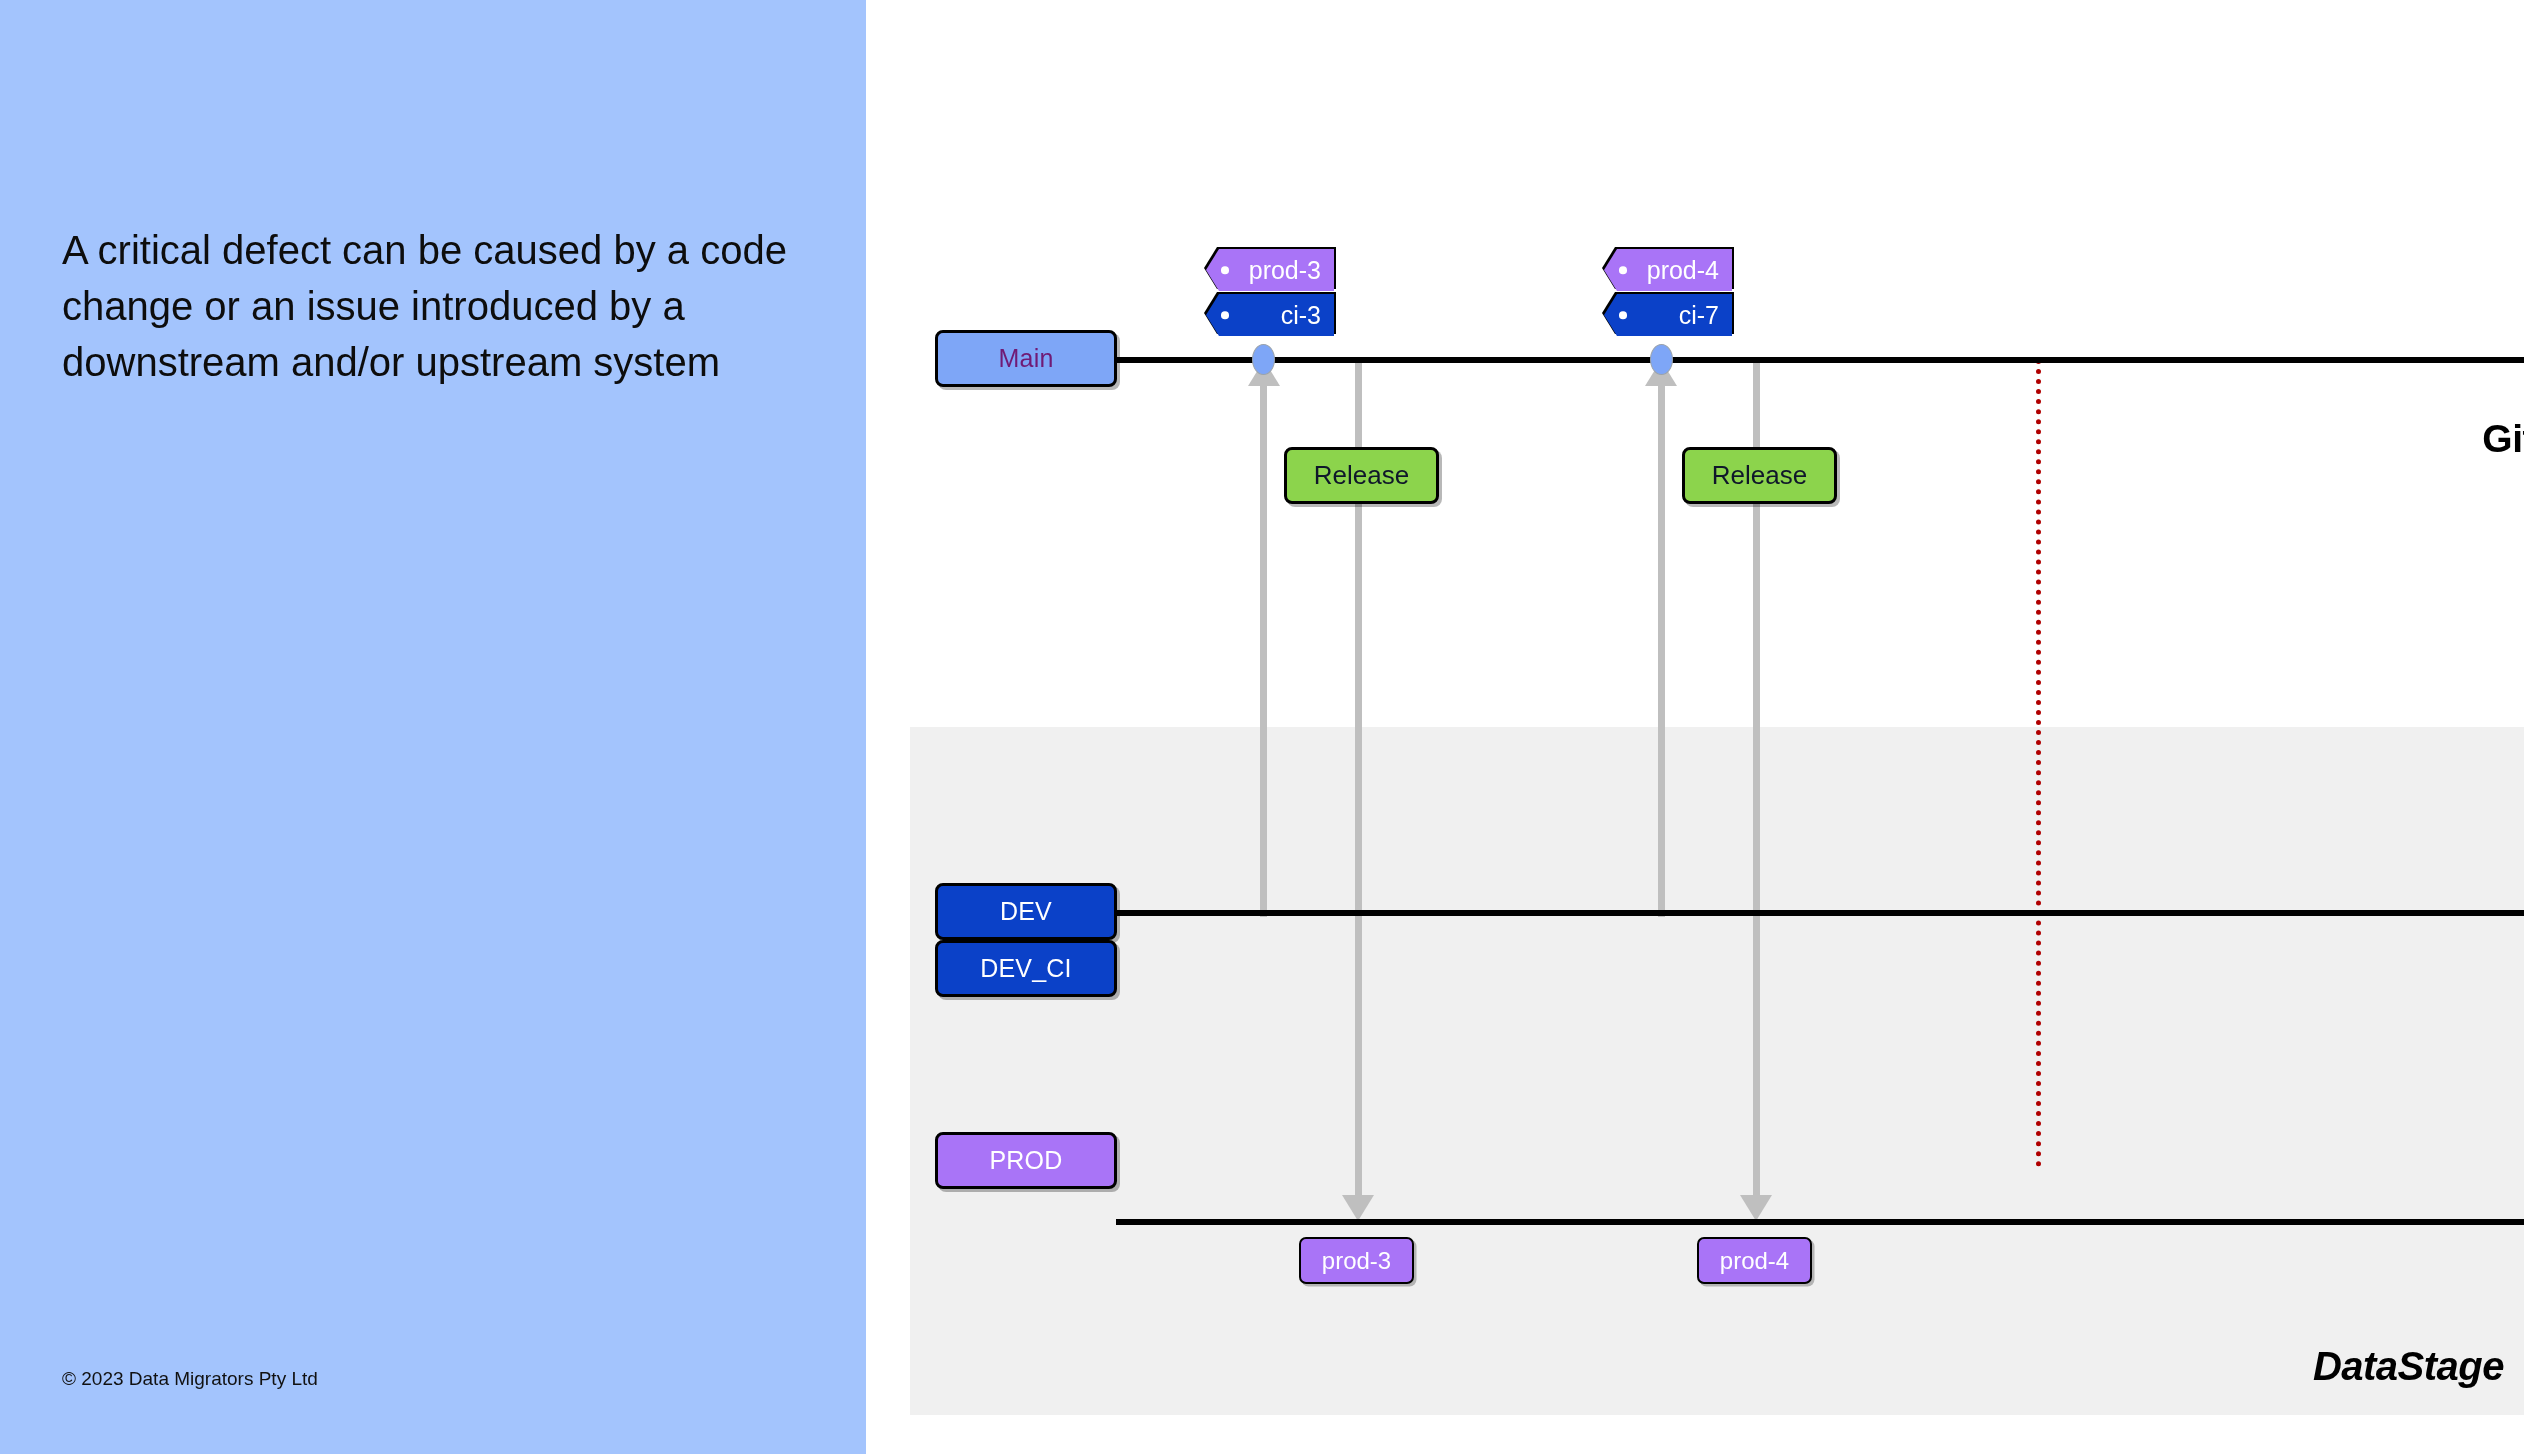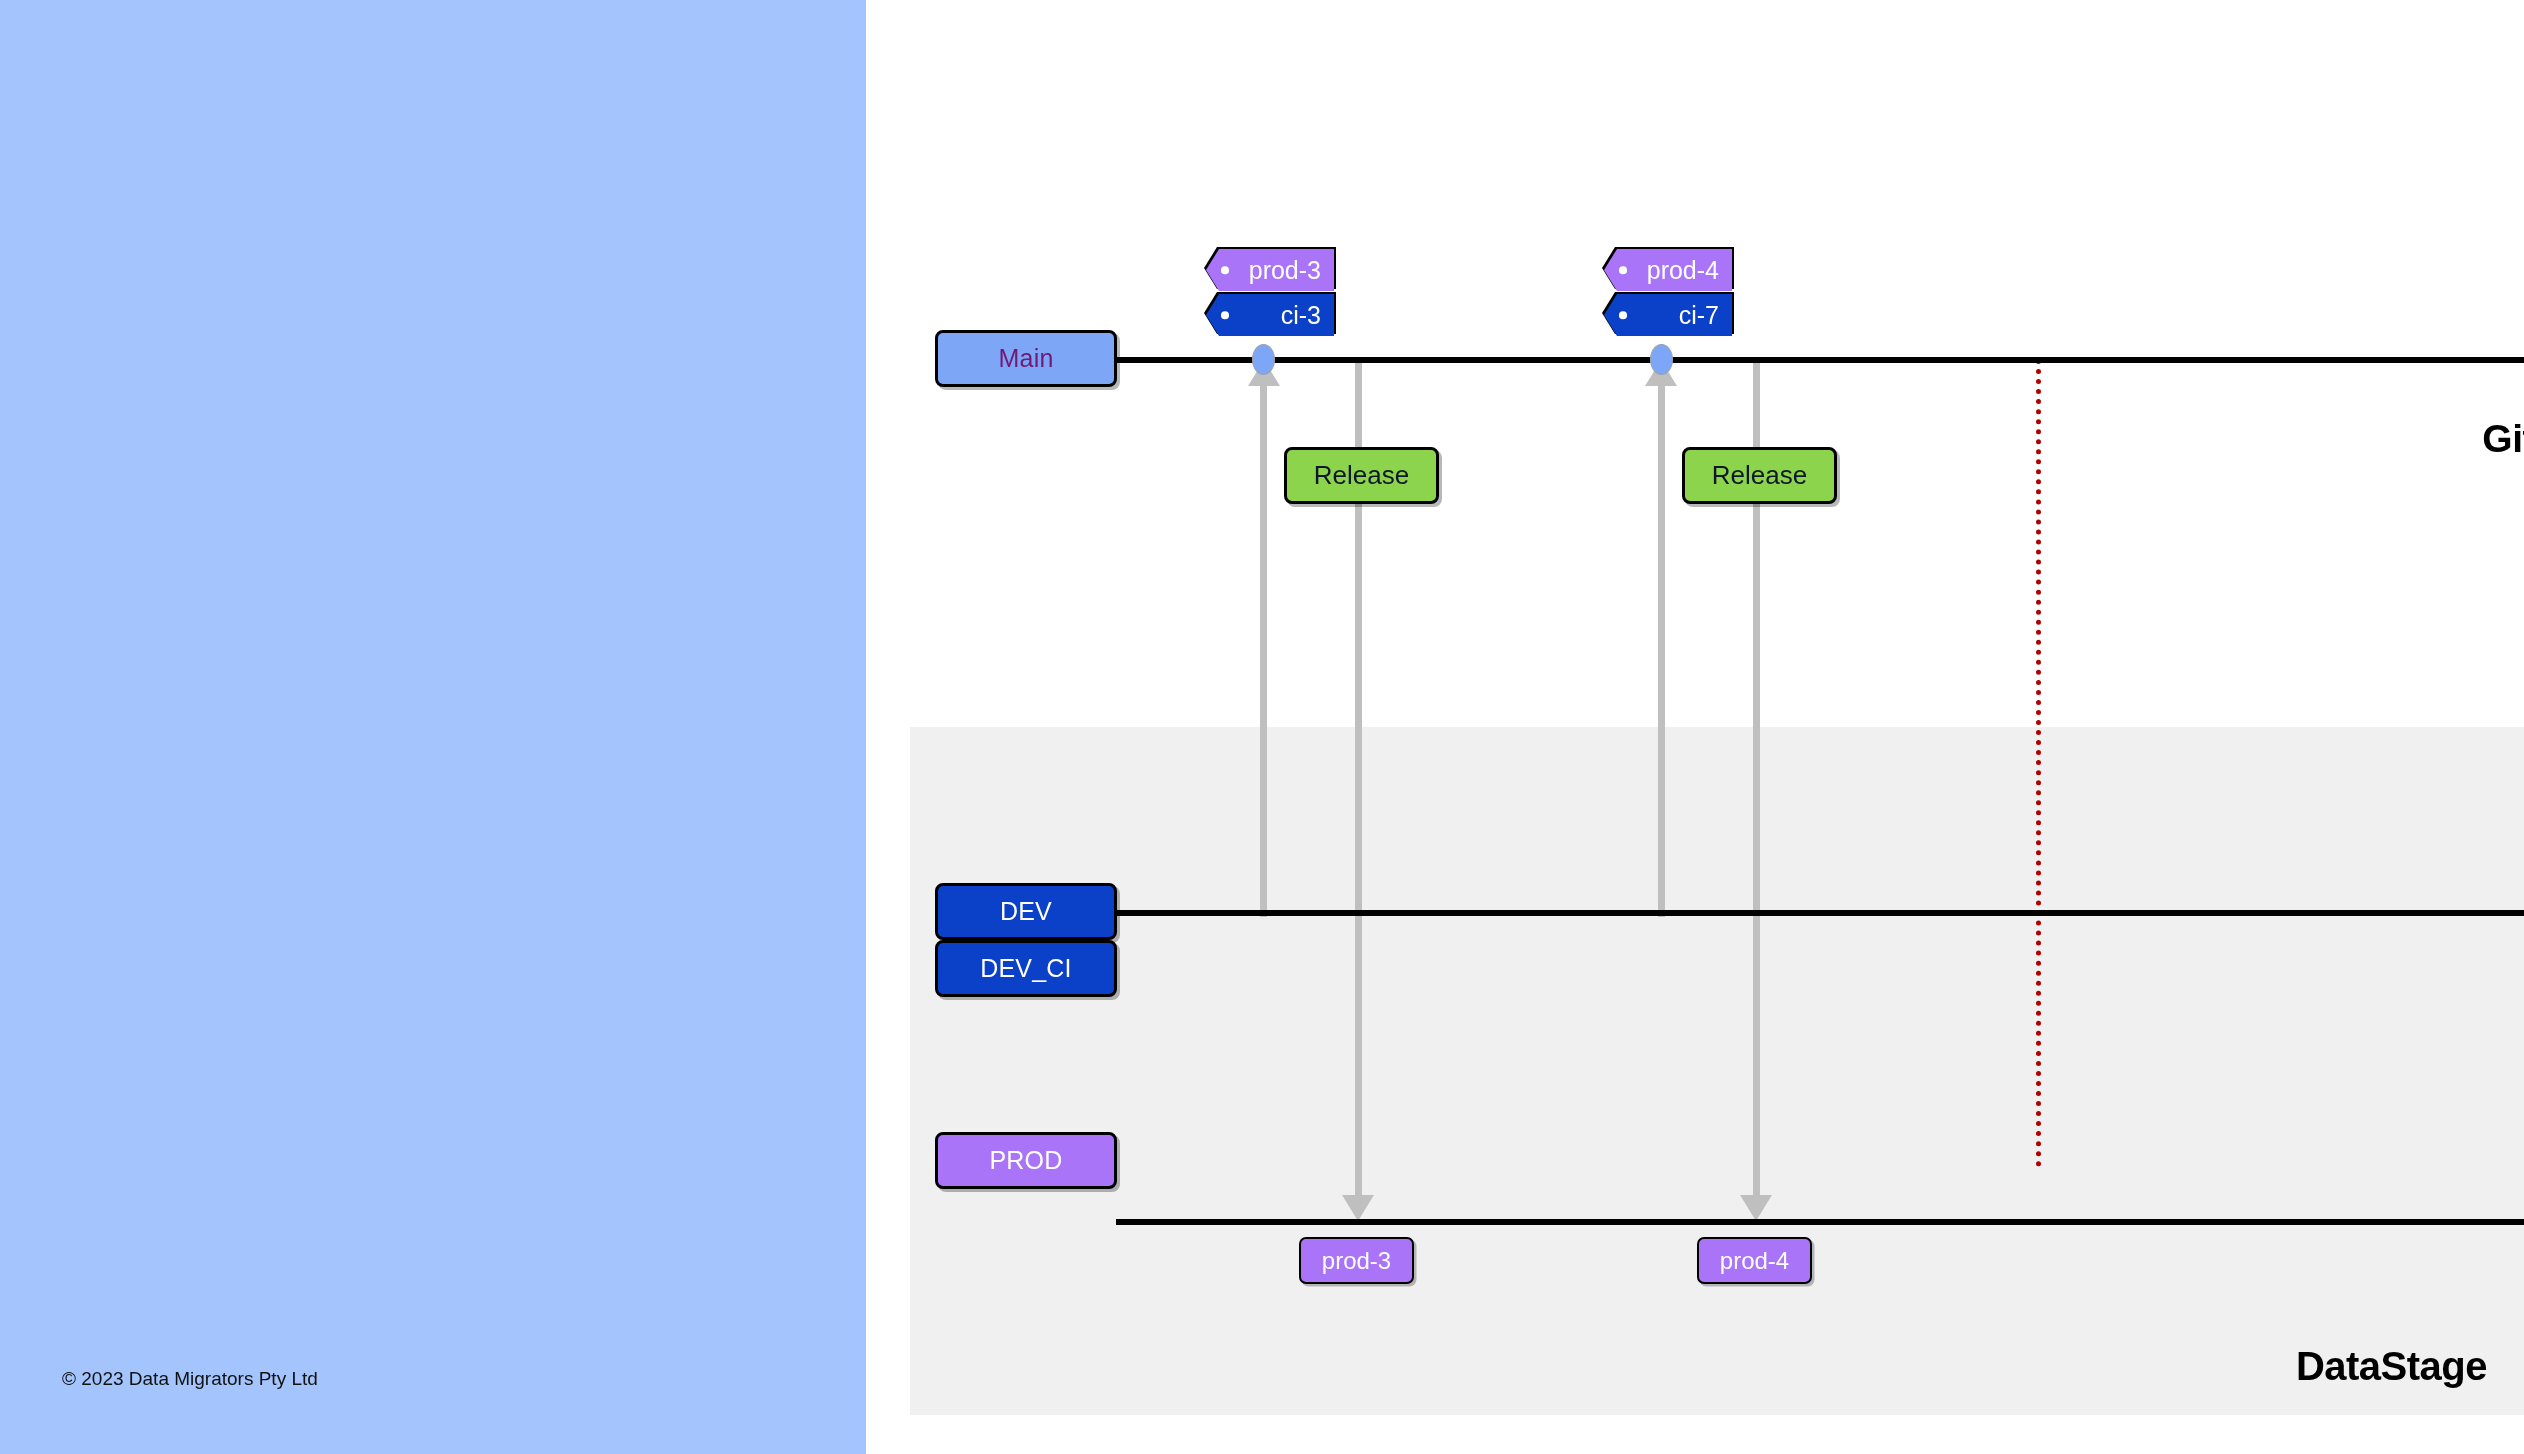--- a/index.html
+++ b/index.html
@@ -76,26 +76,27 @@
   #datastage-panel {
     position: absolute;
     left: 910px;
     top: 727px;
     width: 1636px;
     height: 688px;
     background: #F0F0F0;
   }
   #datastage-label {
     position: absolute;
-    right: 59px;
+    right: 42px;
     bottom: 26px;
     font-size: 40px;
     font-weight: bold;
     color: #000000;
     letter-spacing: -0.5px;
+    font-style: italic;
   }
 
   
   #diagram {
     position: absolute;
     left: 0; top: 0;
     width: 2585px; height: 1454px;
   }
 
   
@@ -231,20 +232,21 @@
     justify-content: center;
     font-size: 23px;
     line-height: 1.28;
     box-shadow: 3px 3px 0 rgba(0,0,0,0.3);
   }
 </style>
 </head>
 <body>
 
 <div id="left-panel">
+  <div id="body-copy">A critical defect can be caused by a code change or an issue introduced by a downstream and/or upstream system</div>
   <div id="copyright">© 2023 Data Migrators Pty Ltd</div>
 </div>
 
 <div id="git-panel">
   <div id="git-label">Git</div>
 </div>
 
 <div id="datastage-panel">
   <div id="datastage-label">DataStage</div>
 </div>

